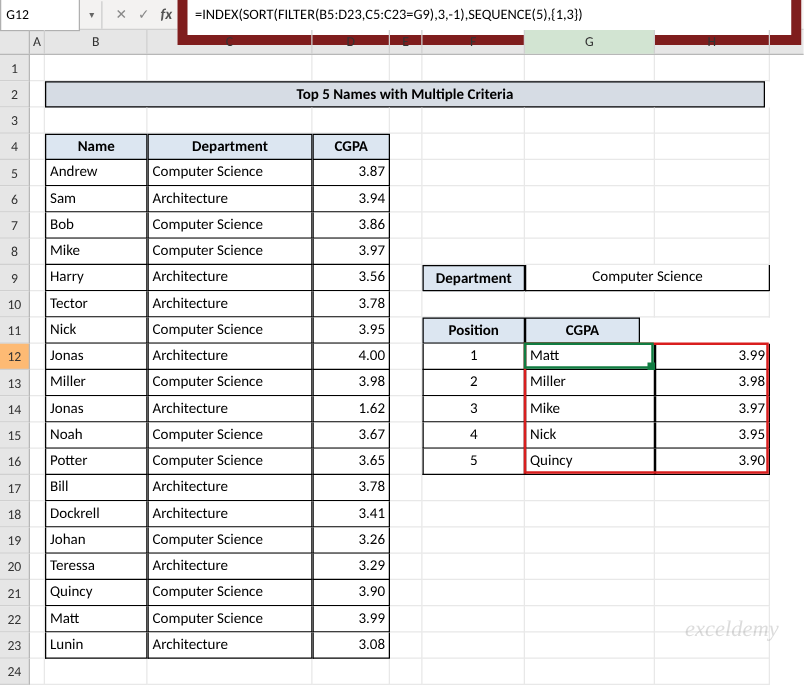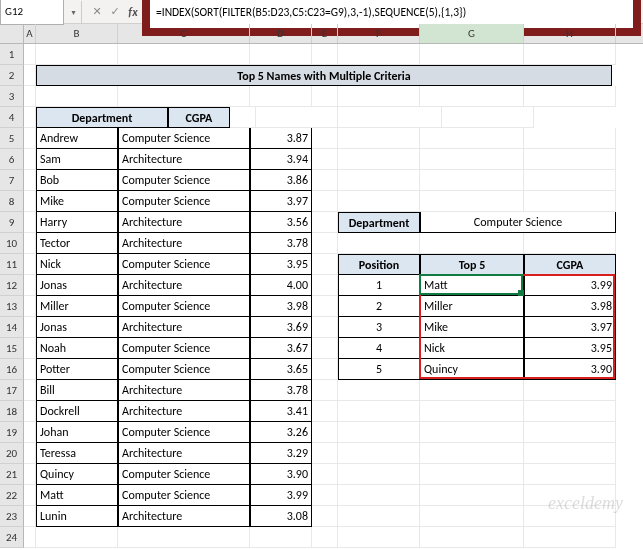--- a/index.html
+++ b/index.html
@@ -75,21 +75,21 @@
       height: 21px;
     }
     .row-h {
       width: 24px;
       background: #e6e6e6;
       border-right: 1px solid #b7b7b7;
       border-bottom: 1px solid #d0d0d0;
       display: flex; align-items: center; justify-content: center;
       color: #333; font-size: 11px;
     }
-    .row-h.sel { background: #e5e5e5; }
+    .row-h.sel { background: #fdba74; }
     .cell {
       border-right: 1px solid #e8e8e8;
       border-bottom: 1px solid #e8e8e8;
       display: flex; align-items: center;
       font-size: 12px;
       padding: 0 3px;
       overflow: hidden;
       white-space: nowrap;
     }
     
@@ -198,20 +198,21 @@
       <div class="cell cC"></div>
       <div class="cell cD"></div>
       <div class="cell cE"></div>
       <div class="cell cF"></div>
       <div class="cell cG"></div>
       <div class="cell cH"></div>
     </div>
     <div class="grid-row">
       <div class="row-h">4</div>
       <div class="cell cA"></div>
+      <div class="cell cB tbl-head">Name</div>
       <div class="cell cC tbl-head">Department</div>
       <div class="cell cD tbl-head">CGPA</div>
       <div class="cell cE"></div>
       <div class="cell cF"></div>
       <div class="cell cG"></div>
       <div class="cell cH"></div>
     </div>
     <div class="grid-row">
       <div class="row-h">5</div>
       <div class="cell cA"></div>
@@ -278,21 +279,20 @@
       <div class="cell cH"></div>
     </div>
     <div class="grid-row">
       <div class="row-h">11</div>
       <div class="cell cA"></div>
       <div class="cell cB tbl-cell">Nick</div>
       <div class="cell cC tbl-cell">Computer Science</div>
       <div class="cell cD tbl-cell rt">3.95</div>
       <div class="cell cE"></div>
       <div class="cell cF tbl-head">Position</div>
-      <div class="cell cG tbl-head">Top 5</div>
       <div class="cell cH tbl-head">CGPA</div>
     </div>
     <div class="grid-row">
       <div class="row-h sel">12</div>
       <div class="cell cA"></div>
       <div class="cell cB tbl-cell">Jonas</div>
       <div class="cell cC tbl-cell">Architecture</div>
       <div class="cell cD tbl-cell rt">4.00</div>
       <div class="cell cE"></div>
       <div class="cell cF tbl-cell ctr">1</div>
@@ -308,21 +308,21 @@
       <div class="cell cE"></div>
       <div class="cell cF tbl-cell ctr">2</div>
       <div class="cell cG tbl-cell">Miller</div>
       <div class="cell cH tbl-cell rt">3.98</div>
     </div>
     <div class="grid-row">
       <div class="row-h">14</div>
       <div class="cell cA"></div>
       <div class="cell cB tbl-cell">Jonas</div>
       <div class="cell cC tbl-cell">Architecture</div>
-      <div class="cell cD tbl-cell rt">3.69</div>
+      <div class="cell cD tbl-cell rt">1.62</div>
       <div class="cell cE"></div>
       <div class="cell cF tbl-cell ctr">3</div>
       <div class="cell cG tbl-cell">Mike</div>
       <div class="cell cH tbl-cell rt">3.97</div>
     </div>
     <div class="grid-row">
       <div class="row-h">15</div>
       <div class="cell cA"></div>
       <div class="cell cB tbl-cell">Noah</div>
       <div class="cell cC tbl-cell">Computer Science</div>

